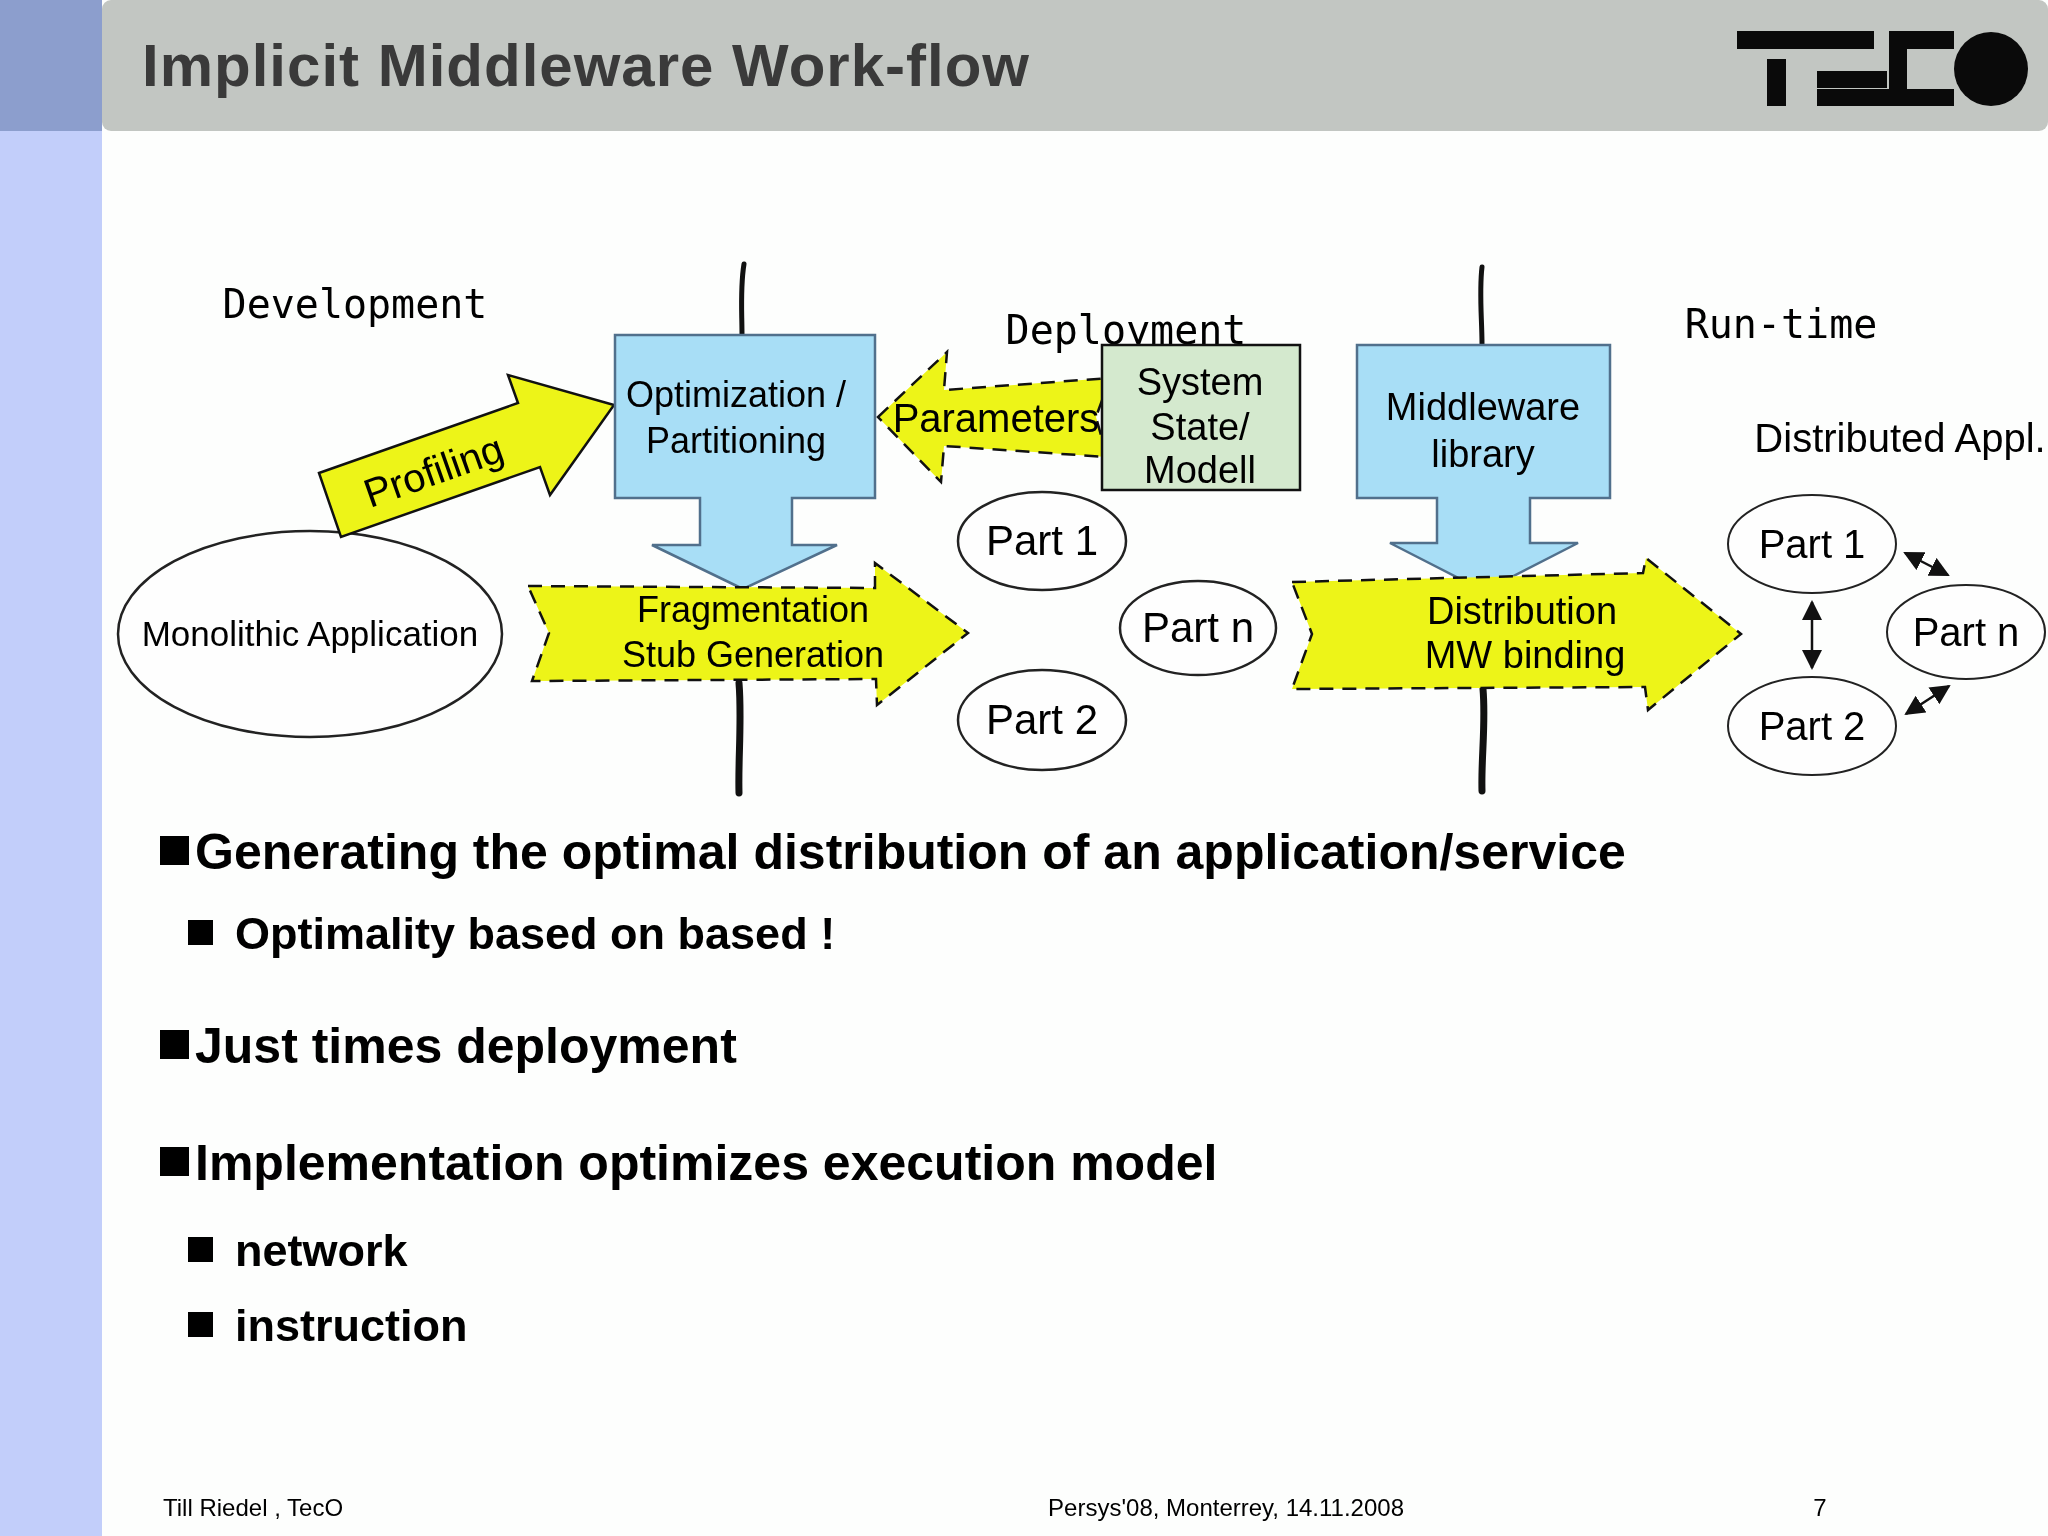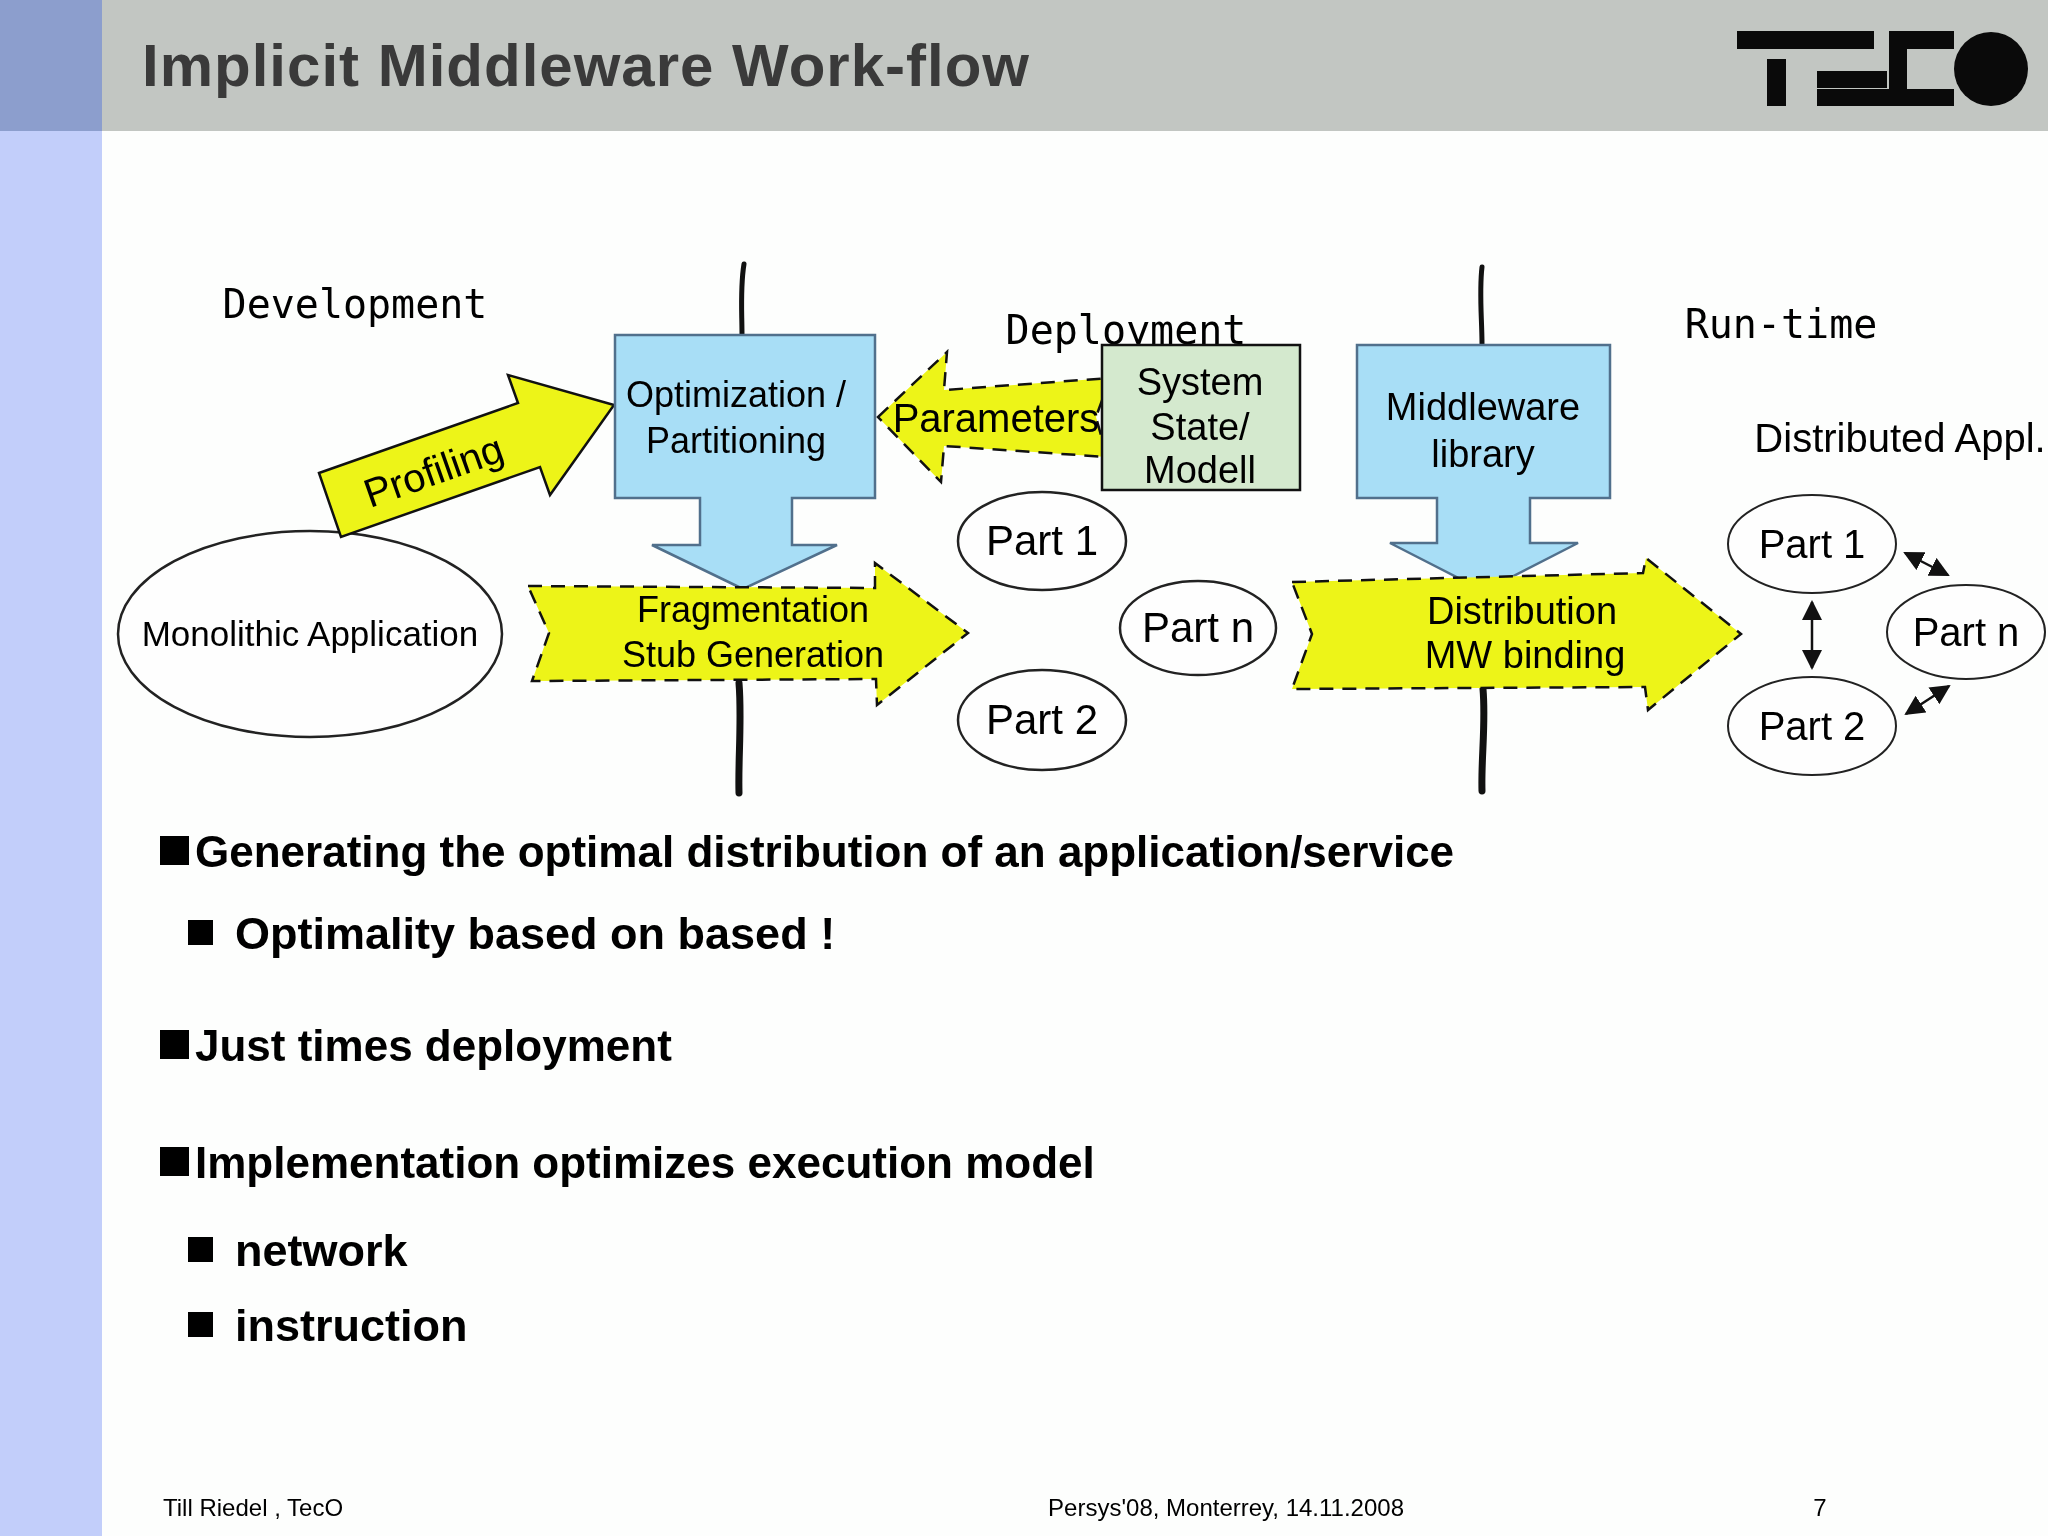--- a/index.html
+++ b/index.html
@@ -5,34 +5,34 @@
   html,body{margin:0;padding:0;}
   body{
     width:2048px;height:1536px;position:relative;overflow:hidden;
     background:#fdfefd;font-family:"Liberation Sans",sans-serif;
   }
   
   .sidebar-top{position:absolute;left:0;top:0;width:102px;height:131px;background:#8c9ecd;}
   .sidebar{position:absolute;left:0;top:131px;width:102px;height:1405px;background:#c2cefa;}
   .titlebar{
     position:absolute;left:102px;top:0;width:1946px;height:131px;background:#c2c6c2;
-    display:flex;align-items:center;
+    display:flex;align-items:center;border-radius:9px;
   }
   .title{
     font-size:60px;font-weight:bold;color:#3a3a3a;padding-left:40px;letter-spacing:1px;
   }
   .logo{position:absolute;right:14px;top:16px;}
   
   .diagram{position:absolute;left:0;top:0;width:2048px;height:1536px;}
   .mono-label{font-family:"DejaVu Sans Mono",monospace;font-size:40px;fill:#000;}
   .node-label{font-family:"Liberation Sans",sans-serif;fill:#000;}
   
   .bullet{position:absolute;display:flex;align-items:flex-start;color:#000;}
   .bullet .sq{flex:0 0 auto;background:#000;display:inline-block;}
-  .l1{left:160px;font-size:44px;font-weight:bold;line-height:56px;}
+  .l1{left:160px;font-size:50px;font-weight:bold;line-height:56px;}
   .l1 .sq{width:29px;height:29px;margin:12px 6px 0 0;}
   .l2{left:188px;font-size:45px;font-weight:bold;line-height:52px;}
   .l2 .sq{width:25px;height:25px;margin:12px 22px 0 0;}
   
   .footer-item{position:absolute;font-size:24px;color:#000;}
   .footer-author{left:163px;top:1494px;}
   .footer-venue{left:604px;top:1494px;width:800px;text-align:right;}
   .footer-page{left:1790px;top:1494px;width:60px;text-align:center;}
 </style>
 </head>

